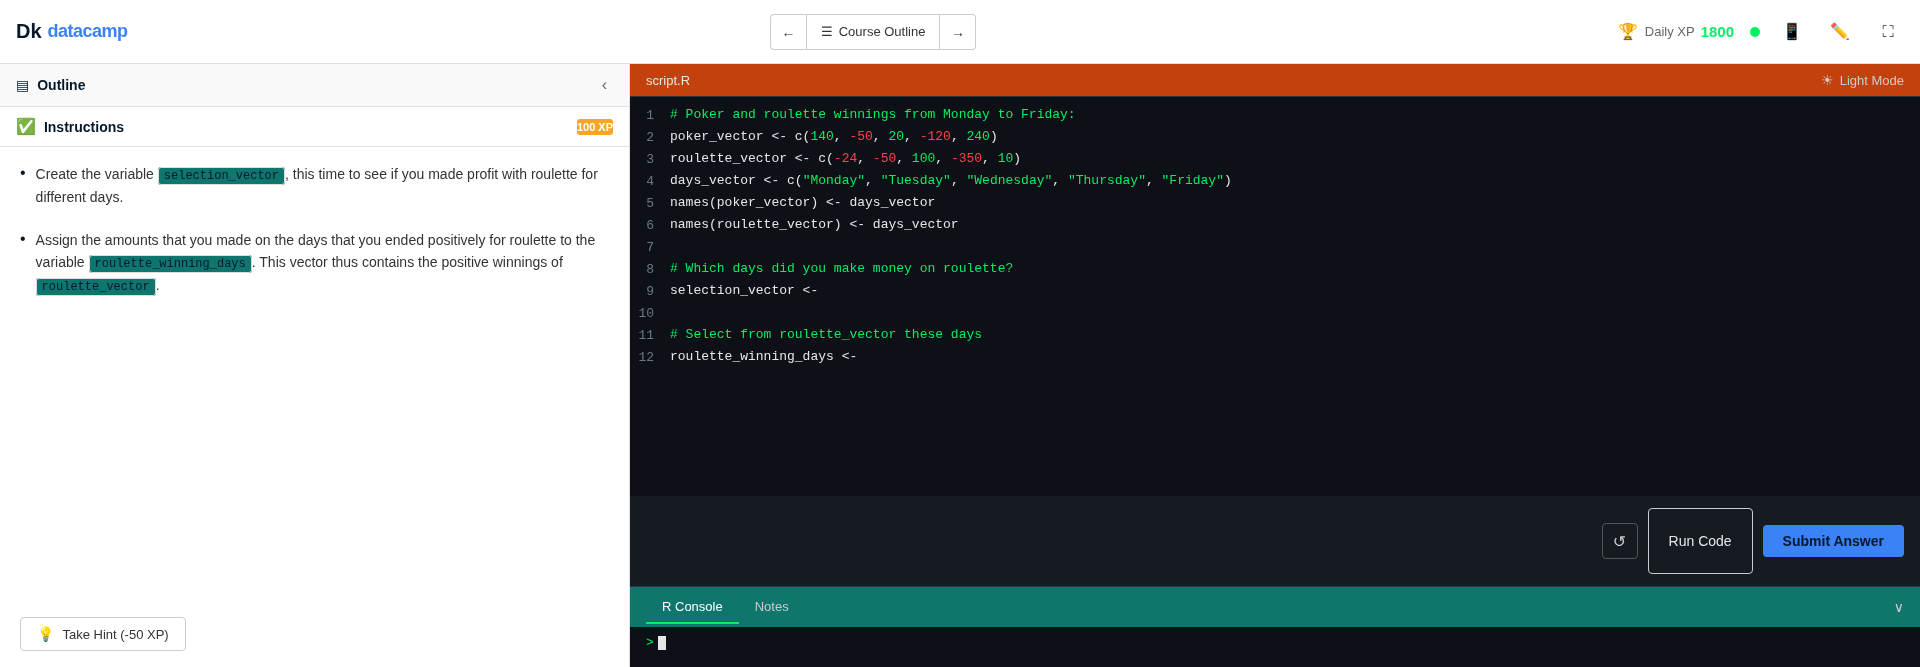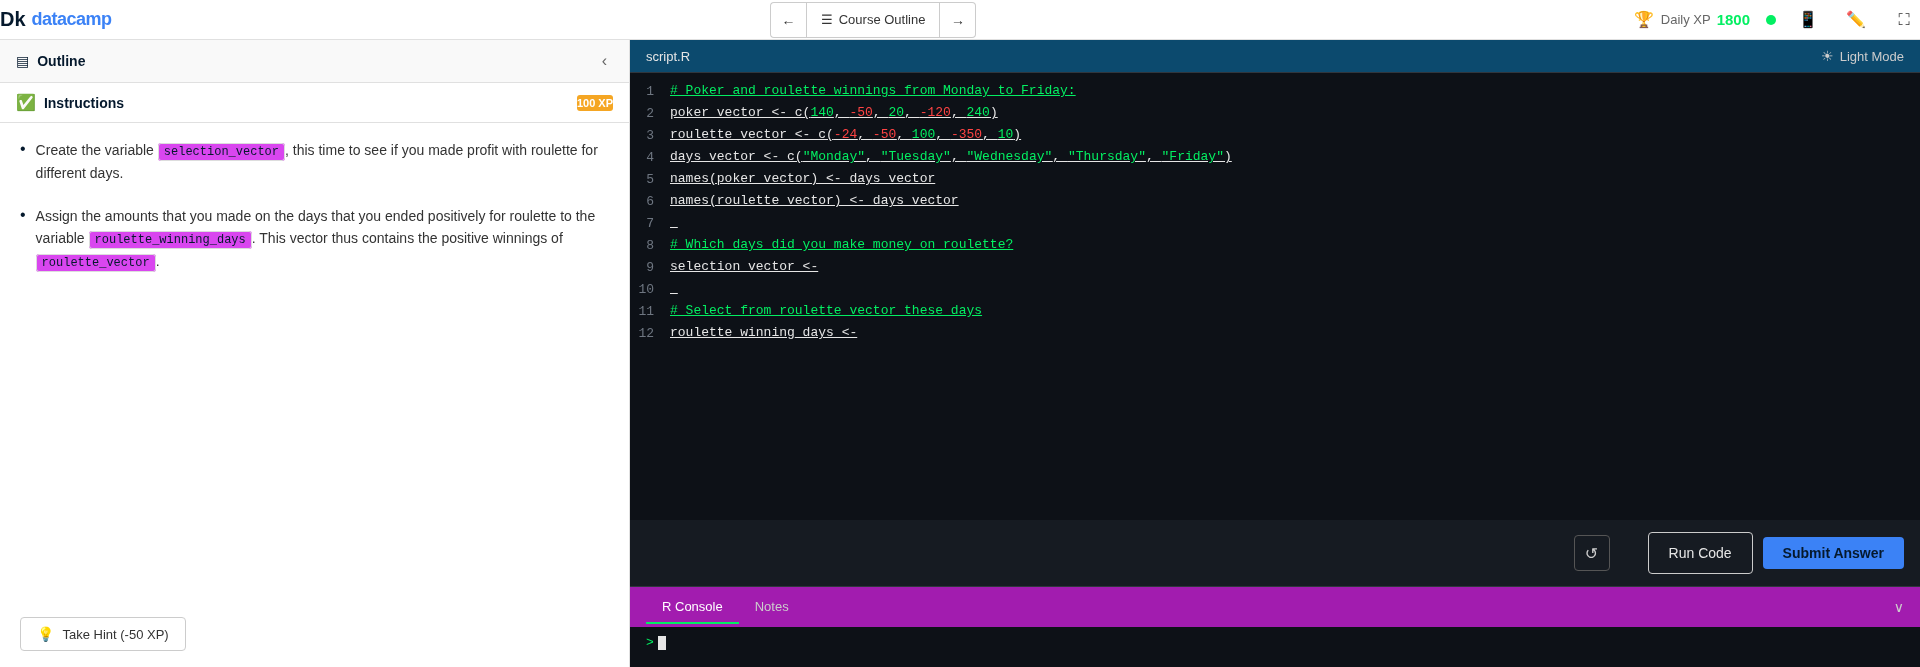--- a/index.html
+++ b/index.html
@@ -2,21 +2,21 @@
 <html><head>
   <meta charset="utf-8">
   <style>
     * { box-sizing: border-box; margin: 0; padding: 0; }
     body { font-family: -apple-system, BlinkMacSystemFont, 'Segoe UI', sans-serif; background: #f5f5f5; height: 667px; overflow: hidden; display: flex; flex-direction: column; }
 
     
     .top-nav {
       display: flex; align-items: center; justify-content: space-between;
       background: #fff; border-bottom: 1px solid #e0e0e0;
-      height: 40px; padding: 0 0; flex-shrink: 0;
+      height: 64px; padding: 0 16px; flex-shrink: 0;
     }
     .logo { display: flex; align-items: center; gap: 6px; }
     .logo-text { font-size: 18px; font-weight: 700; color: #3b82f6; letter-spacing: -0.5px; }
     .logo-icon { color: #05192d; font-size: 20px; font-weight: 900; }
     .nav-center { display: flex; align-items: center; gap: 0; }
     .nav-arrow-btn {
       width: 36px; height: 36px; border: 1px solid #ccc; background: #fff;
       cursor: pointer; display: flex; align-items: center; justify-content: center;
       font-size: 14px; color: #333;
     }
@@ -69,88 +69,87 @@
       padding: 2px 0; border-radius: 3px;
     }
 
     .instructions-body { padding: 16px 20px; flex: 1; overflow-y: auto; }
     .instruction-item {
       display: flex; align-items: flex-start; gap: 10px; margin-bottom: 20px;
     }
     .bullet { color: #05192d; font-size: 16px; margin-top: 1px; flex-shrink: 0; }
     .instruction-text { font-size: 14px; color: #333; line-height: 1.6; }
     .code-inline {
-      background: #d946ef; border: 1px solid #ddd; border-radius: 3px;
+      background: #0f766e; border: 1px solid #ddd; border-radius: 3px;
       font-family: 'Courier New', monospace; font-size: 12px; padding: 1px 5px;
       color: #05192d;
     }
 
     .hint-btn {
       display: flex; align-items: center; gap: 8px;
       border: 1px solid #ccc; background: #fff; border-radius: 4px;
       padding: 8px 16px; cursor: pointer; font-size: 13px; color: #333;
       margin: 0 20px 16px 20px; width: fit-content;
     }
     .hint-icon { font-size: 14px; }
 
     
     .right-panel { flex: 1; display: flex; flex-direction: column; background: #0d1117; }
 
     
     .editor-header {
       display: flex; align-items: center; justify-content: space-between;
-      padding: 8px 16px; background: #0c4a6e; border-bottom: 1px solid #30363d;
+      padding: 8px 16px; background: #c2410c; border-bottom: 1px solid #30363d;
     }
     .script-filename { color: #e6e6e6; font-size: 13px; font-weight: 500; }
     .light-mode-btn {
       display: flex; align-items: center; gap: 6px;
       background: none; border: none; cursor: pointer; color: #ccc; font-size: 13px;
     }
     .sun-icon { font-size: 14px; }
 
     
     .code-editor { flex: 1; overflow-y: auto; padding: 8px 0; font-family: 'Courier New', monospace; font-size: 13px; line-height: 1.6; }
     .code-line { display: flex; align-items: flex-start; min-height: 22px; }
     .line-number {
       color: #6e7681; width: 40px; text-align: right; padding-right: 16px;
       flex-shrink: 0; font-size: 13px; user-select: none; padding-top: 1px;
     }
-    .line-content { color: #e6e6e6; flex: 1; white-space: pre; text-decoration: underline; }
+    .line-content { color: #e6e6e6; flex: 1; white-space: pre; }
 
     
     .c-comment { color: #03ef62; }
     .c-var { color: #e6e6e6; }
     .c-num-pos { color: #03ef62; }
     .c-num-neg { color: #f44; }
     .c-string { color: #03ef62; }
 
     
     .editor-actions {
       display: flex; align-items: center; justify-content: flex-end;
       gap: 10px; padding: 12px 16px; background: #161b22;
     }
     .reset-btn {
       width: 36px; height: 36px; border: 1px solid #555; background: transparent;
       border-radius: 4px; cursor: pointer; color: #ccc; font-size: 16px;
       display: flex; align-items: center; justify-content: center;
     }
     .run-code-btn {
-      padding: 12px 20px; border: 1px solid #ccc; background: transparent;
+      padding: 24px 20px; border: 1px solid #ccc; background: transparent;
       border-radius: 4px; cursor: pointer; color: #e6e6e6; font-size: 14px;
       font-weight: 500;
-      margin-left: 28px;
     }
     .submit-btn {
       padding: 8px 20px; border: none; background: #3b82f6;
       border-radius: 4px; cursor: pointer; color: #05192d; font-size: 14px;
       font-weight: 700;
     }
 
     
-    .r-console { background: #a21caf; border-top: 1px solid #30363d; }
+    .r-console { background: #0f766e; border-top: 1px solid #30363d; }
     .console-header {
       display: flex; align-items: center; justify-content: space-between;
       padding: 0 16px; height: 40px;
     }
     .console-tabs { display: flex; gap: 0; }
     .console-tab {
       padding: 8px 16px; font-size: 13px; cursor: pointer; color: #ccc;
       border-bottom: 2px solid transparent;
     }
     .console-tab.active { color: #fff; border-bottom: 2px solid #03ef62; }

